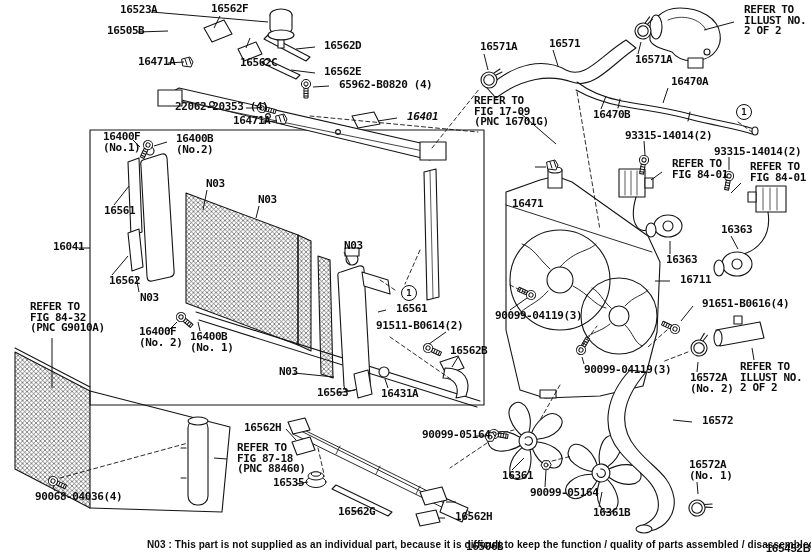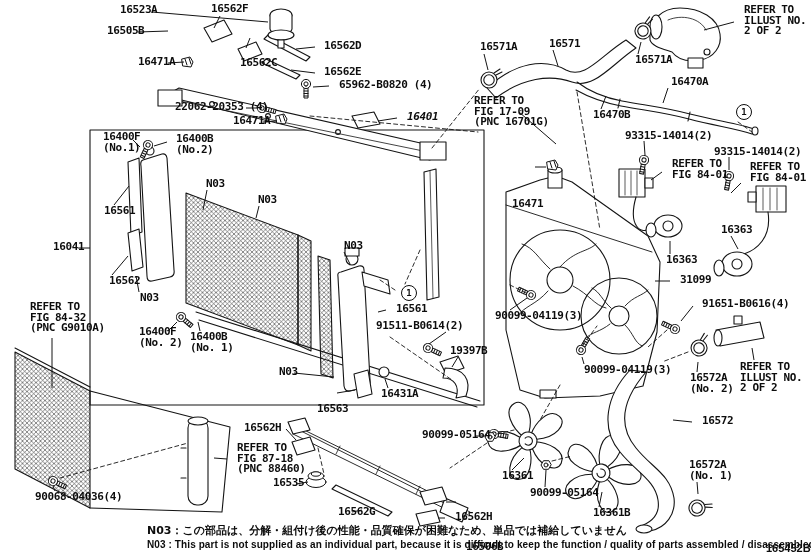--- a/index.html
+++ b/index.html
@@ -335,21 +335,21 @@
 FIG 17-09
 (PNC 16701G)</div>
       <div class="plabel" style="left: 617px; top: 131px;">93315-14014(2)</div>
       <div class="plabel" style="left: 664px; top: 159px;">REFER TO
 FIG 84-01</div>
       <div class="plabel" style="left: 706px; top: 147px;">93315-14014(2)</div>
       <div class="plabel" style="left: 742px; top: 162px;">REFER TO
 FIG 84-01</div>
       <div class="plabel" style="left: 713px; top: 225px;">16363</div>
       <div class="plabel" style="left: 658px; top: 255px;">16363</div>
-      <div class="plabel" style="left: 672px; top: 275px;">31099</div>
+      <div class="plabel" style="left: 672px; top: 275px;">16711</div>
       <div class="plabel" style="left: 504px; top: 161px; margin-top: 38px;">16471</div>
       <div class="plabel" style="left: 95px; top: 132px;">16400F
 (No.1)</div>
       <div class="plabel" style="left: 168px; top: 134px;">16400B
 (No.2)</div>
       <div class="plabel" style="left: 198px; top: 179px;">N03</div>
       <div class="plabel" style="left: 250px; top: 195px;">N03</div>
       <div class="plabel" style="left: 336px; top: 241px;">N03</div>
       <div class="plabel" style="left: 96px; top: 206px;">16561</div>
       <div class="plabel" style="left: 45px; top: 242px;">16041</div>
@@ -358,22 +358,22 @@
       <div class="plabel" style="left: 22px; top: 302px;">REFER TO
 FIG 84-32
 (PNC G9010A)</div>
       <div class="plabel" style="left: 131px; top: 327px;">16400F
 (No. 2)</div>
       <div class="plabel" style="left: 182px; top: 332px;">16400B
 (No. 1)</div>
       <div class="plabel" style="left: 271px; top: 367px;">N03</div>
       <div class="plabel" style="left: 388px; top: 304px;">16561</div>
       <div class="plabel" style="left: 368px; top: 321px;">91511-B0614(2)</div>
-      <div class="plabel" style="left: 442px; top: 346px;">19397B</div>
-      <div class="plabel" style="left: 309px; top: 388px; margin-top: 16px;">16563</div>
+      <div class="plabel" style="left: 442px; top: 346px;">16562B</div>
+      <div class="plabel" style="left: 309px; top: 388px;">16563</div>
       <div class="plabel" style="left: 373px; top: 389px; text-align: center;">16431A</div>
       <div class="plabel" style="left: 487px; top: 311px;">90099-04119(3)</div>
       <div class="plabel" style="left: 576px; top: 365px;">90099-04119(3)</div>
       <div class="plabel" style="left: 694px; top: 299px;">91651-B0616(4)</div>
       <div class="plabel" style="left: 682px; top: 373px;">16572A
 (No. 2)</div>
       <div class="plabel" style="left: 732px; top: 362px;">REFER TO
 ILLUST NO.
 2 OF 2</div>
       <div class="plabel" style="left: 694px; top: 416px; text-align: right;">16572</div>
@@ -389,17 +389,16 @@
       <div class="plabel" style="left: 265px; top: 478px;">16535</div>
       <div class="plabel" style="left: 229px; top: 443px;">REFER TO
 FIG 87-18
 (PNC 88460)</div>
       <div class="plabel" style="left: 236px; top: 423px;">16562H</div>
       <div class="plabel" style="left: 27px; top: 492px;">90068-04036(4)</div>
       <div class="callout" style="left: 393px; top: 285px;">1</div>
       <div class="callout" style="left: 728px; top: 104px;">1</div>
     </div>
 
-<div class="note" id="note-jp">N03：この部品は、分解・組付け後の性能・品質確保が困難なため、単品では補給していません</div>
 <div class="note" id="note-en">N03 : This part is not supplied as an individual part, because it is difficult to keep the function / quality of parts assembled / disassembled</div>
 <div id="page-id">165452B</div>
 
 </div>
 
 </body></html>

